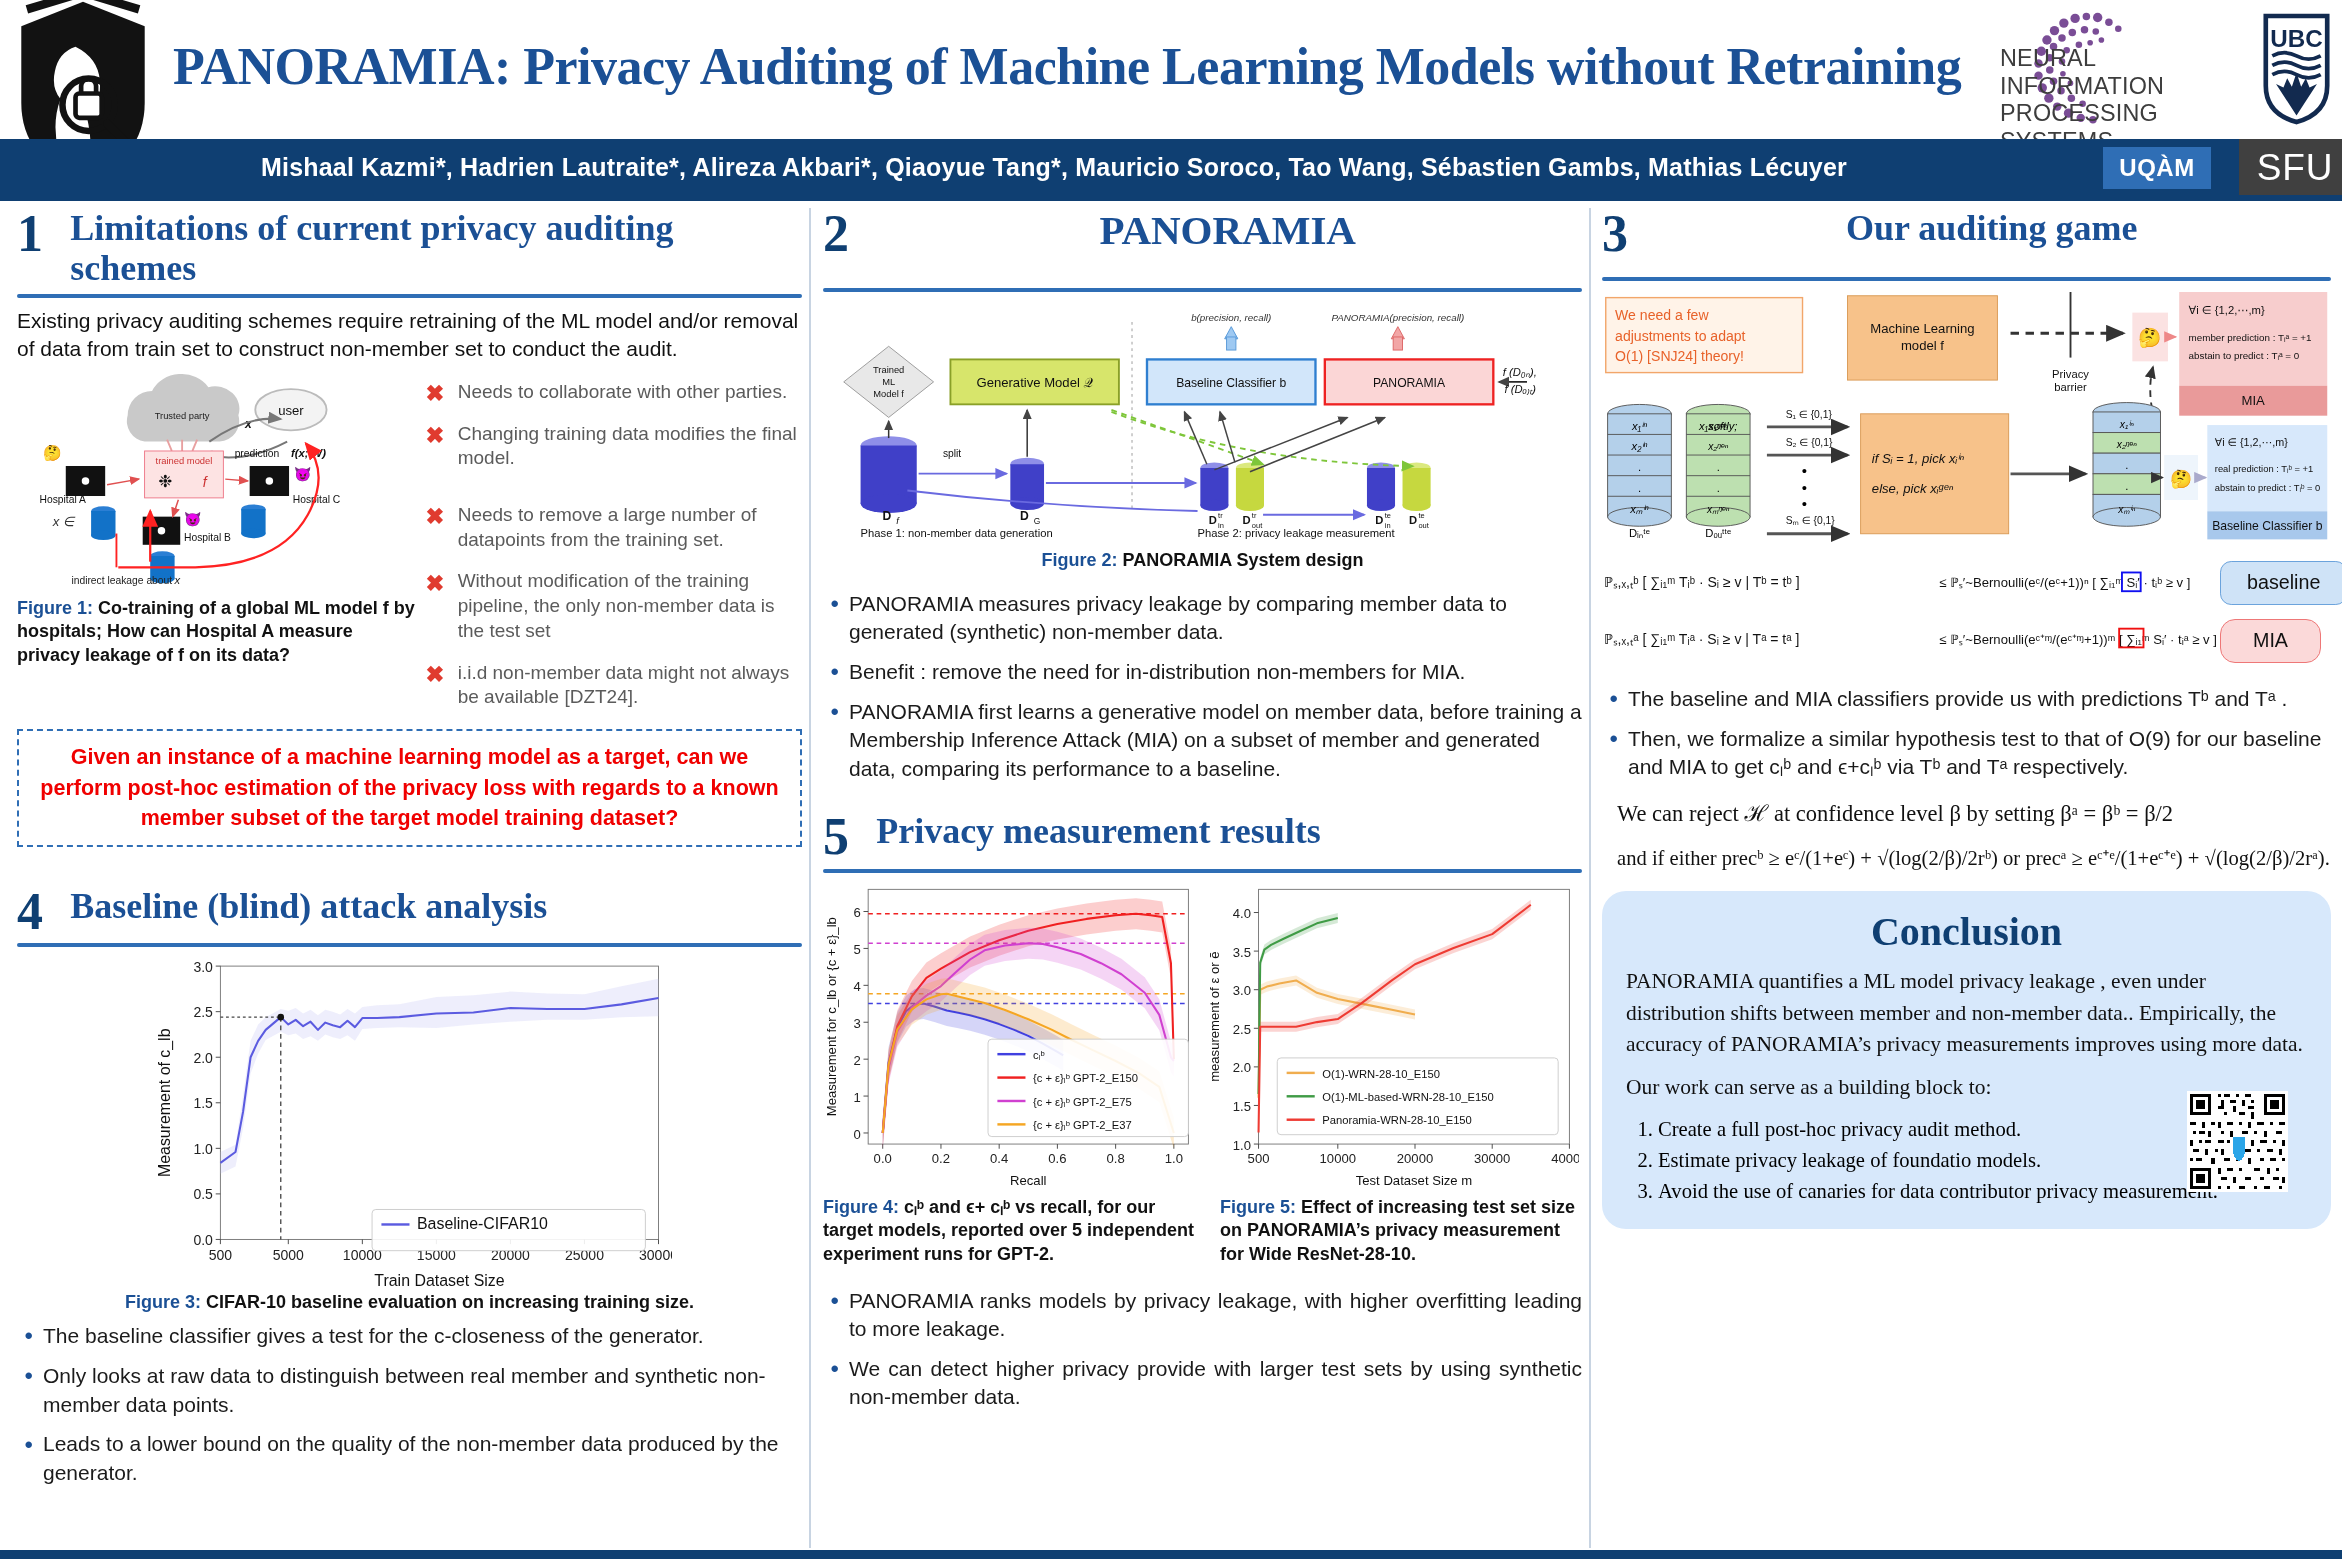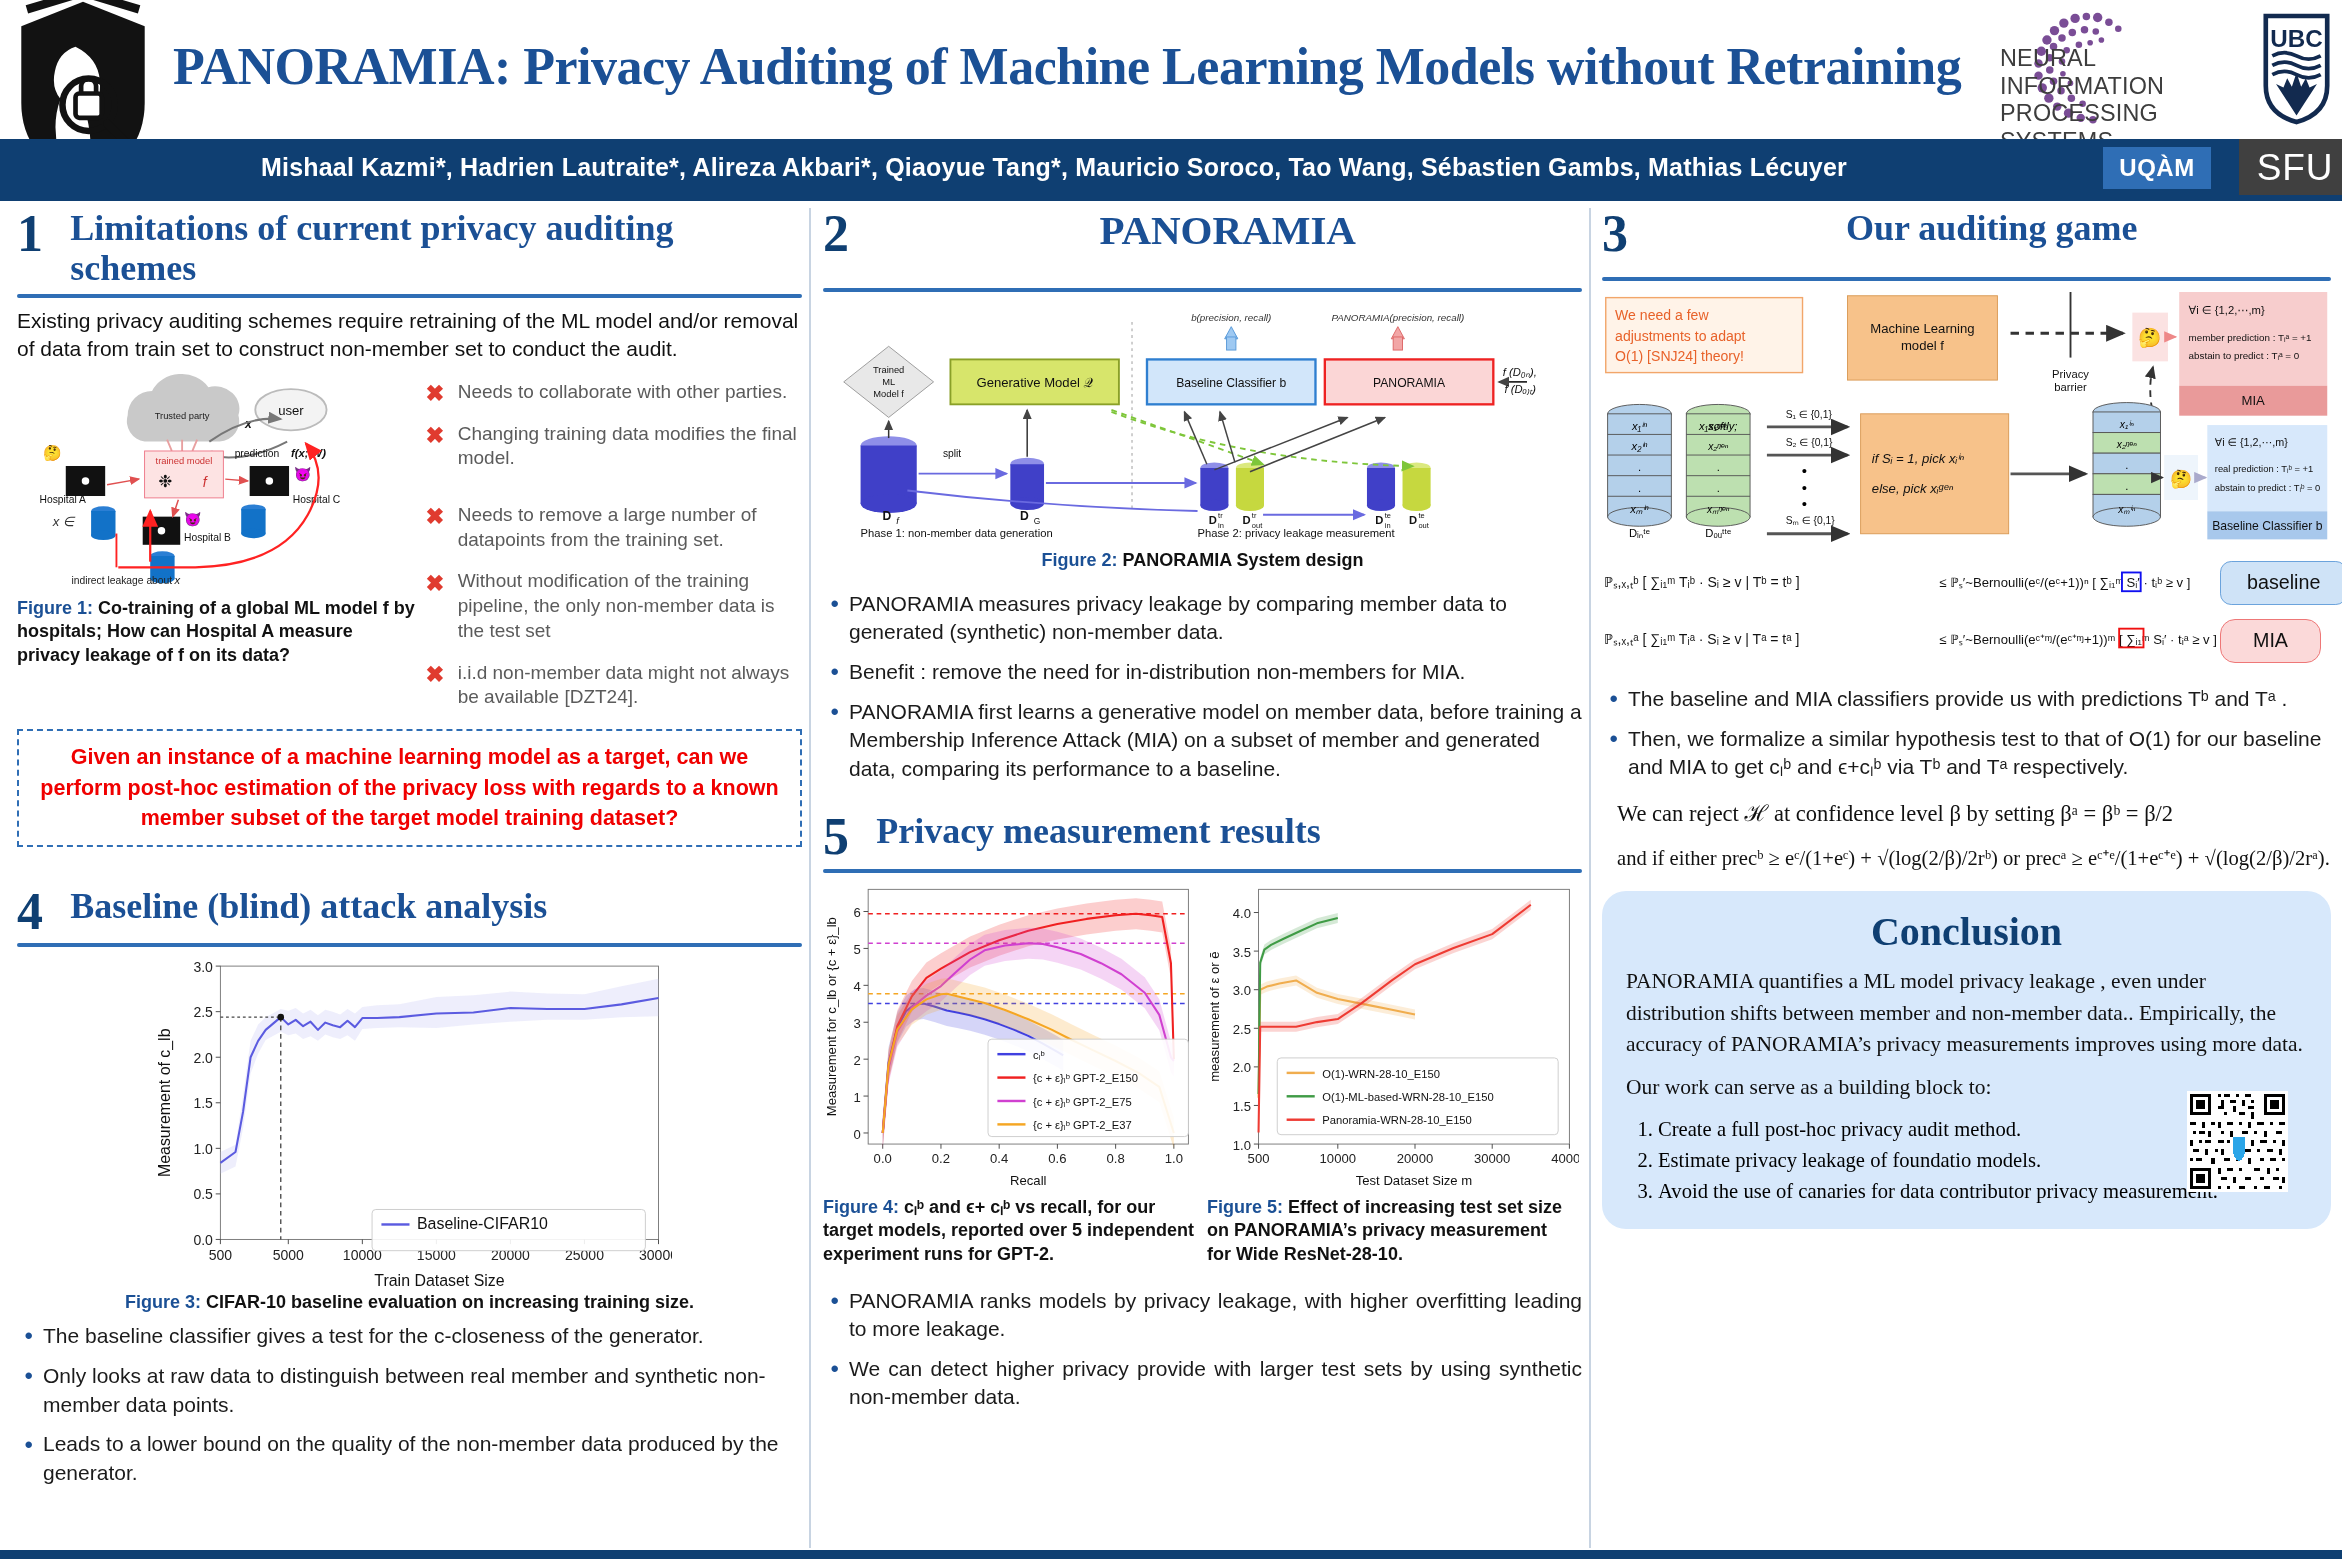--- a/index.html
+++ b/index.html
@@ -569,21 +569,21 @@
           <line x1="88" y1="206" x2="118" y2="206" stroke="#f0ad4e" stroke-width="2.6"></line>
           <text x="126" y="211" font-size="12" fill="#111">O(1)-WRN-28-10_E150</text>
           <line x1="88" y1="231" x2="118" y2="231" stroke="#3f9b45" stroke-width="2.6"></line>
           <text x="126" y="236" font-size="12" fill="#111">O(1)-ML-based-WRN-28-10_E150</text>
           <line x1="88" y1="256" x2="118" y2="256" stroke="#ee3b33" stroke-width="2.6"></line>
           <text x="126" y="261" font-size="12" fill="#111">Panoramia-WRN-28-10_E150</text>
         </svg>
     </div>
   </div>
 
-  <div style="display:flex; gap:9px; margin-top:3.7px;">
+  <div style="display:flex; gap:22px; margin-top:3.7px;">
     <p class="figcap" style="width:375px">
       <b>Figure 4:</b>
       <span>cₗᵇ and ϵ+ cₗᵇ vs recall, for our target models, reported over 5 independent experiment runs for GPT-2.</span>
     </p>
     <p class="figcap" style="width:356px">
       <b>Figure 5:</b>
       <span>Effect of increasing test set size on PANORAMIA’s privacy measurement for Wide ResNet-28-10.</span>
     </p>
   </div>
 
@@ -740,21 +740,21 @@
       <text x="2" y="100" font-size="15" font-family="Liberation Serif, serif" fill="#111">ℙₛ,ₓ,ₜᵃ [ ∑ᵢ₁ᵐ Tᵢᵃ · Sᵢ ≥ v | Tᵃ = tᵃ ]</text>
       <text x="360" y="100" font-size="14" font-family="Liberation Serif, serif" fill="#111">≤ ℙₛ′~Bernoulli(eᶜ⁺ᶬ/(eᶜ⁺ᶬ+1))ᵐ [ ∑ᵢ₁ᵐ Sᵢ′ · tᵢᵃ ≥ v ]</text>
       <rect x="552" y="84" width="26" height="20" fill="none" stroke="#f01010" stroke-width="2"></rect>
     </svg>
     <span class="pillb" style="position:absolute; left:618px; top:11.2px;">baseline</span>
     <span class="pillr" style="position:absolute; left:618px; top:69px;">MIA</span>
   </div>
 
   <ul class="bullets" style="margin-top:17px">
     <li>The baseline and MIA classifiers provide us with predictions Tᵇ and Tᵃ .</li>
-    <li>Then, we formalize a similar hypothesis test to that of O(1) for our baseline and MIA to get cₗᵇ and ϵ+cₗᵇ via Tᵇ and Tᵃ respectively.</li>
+    <li>Then, we formalize a similar hypothesis test to that of O(9) for our baseline and MIA to get cₗᵇ and ϵ+cₗᵇ via Tᵇ and Tᵃ respectively.</li>
   </ul>
 
   <div class="mathline" style="margin-top:15px; margin-left:15px;">We can reject ℋ at confidence level β by setting βᵃ = βᵇ = β/2</div>
   <div class="mathline" style="margin-top:15px; margin-left:15px; font-size:20.6px;">and if either precᵇ ≥ eᶜ/(1+eᶜ) + √(log(2/β)/2rᵇ) or precᵃ ≥ eᶜ⁺ᵉ/(1+eᶜ⁺ᵉ) + √(log(2/β)/2rᵃ).</div>
 
   
   <div class="conc" style="margin-top:20.6px; position:relative;">
     <h3>Conclusion</h3>
     <p>PANORAMIA quantifies a ML model privacy leakage , even under distribution shifts between member and non-member data.. Empirically,  the accuracy of PANORAMIA’s privacy measurements improves using more data.</p>
     <p>Our work can serve as a building block to:</p>

